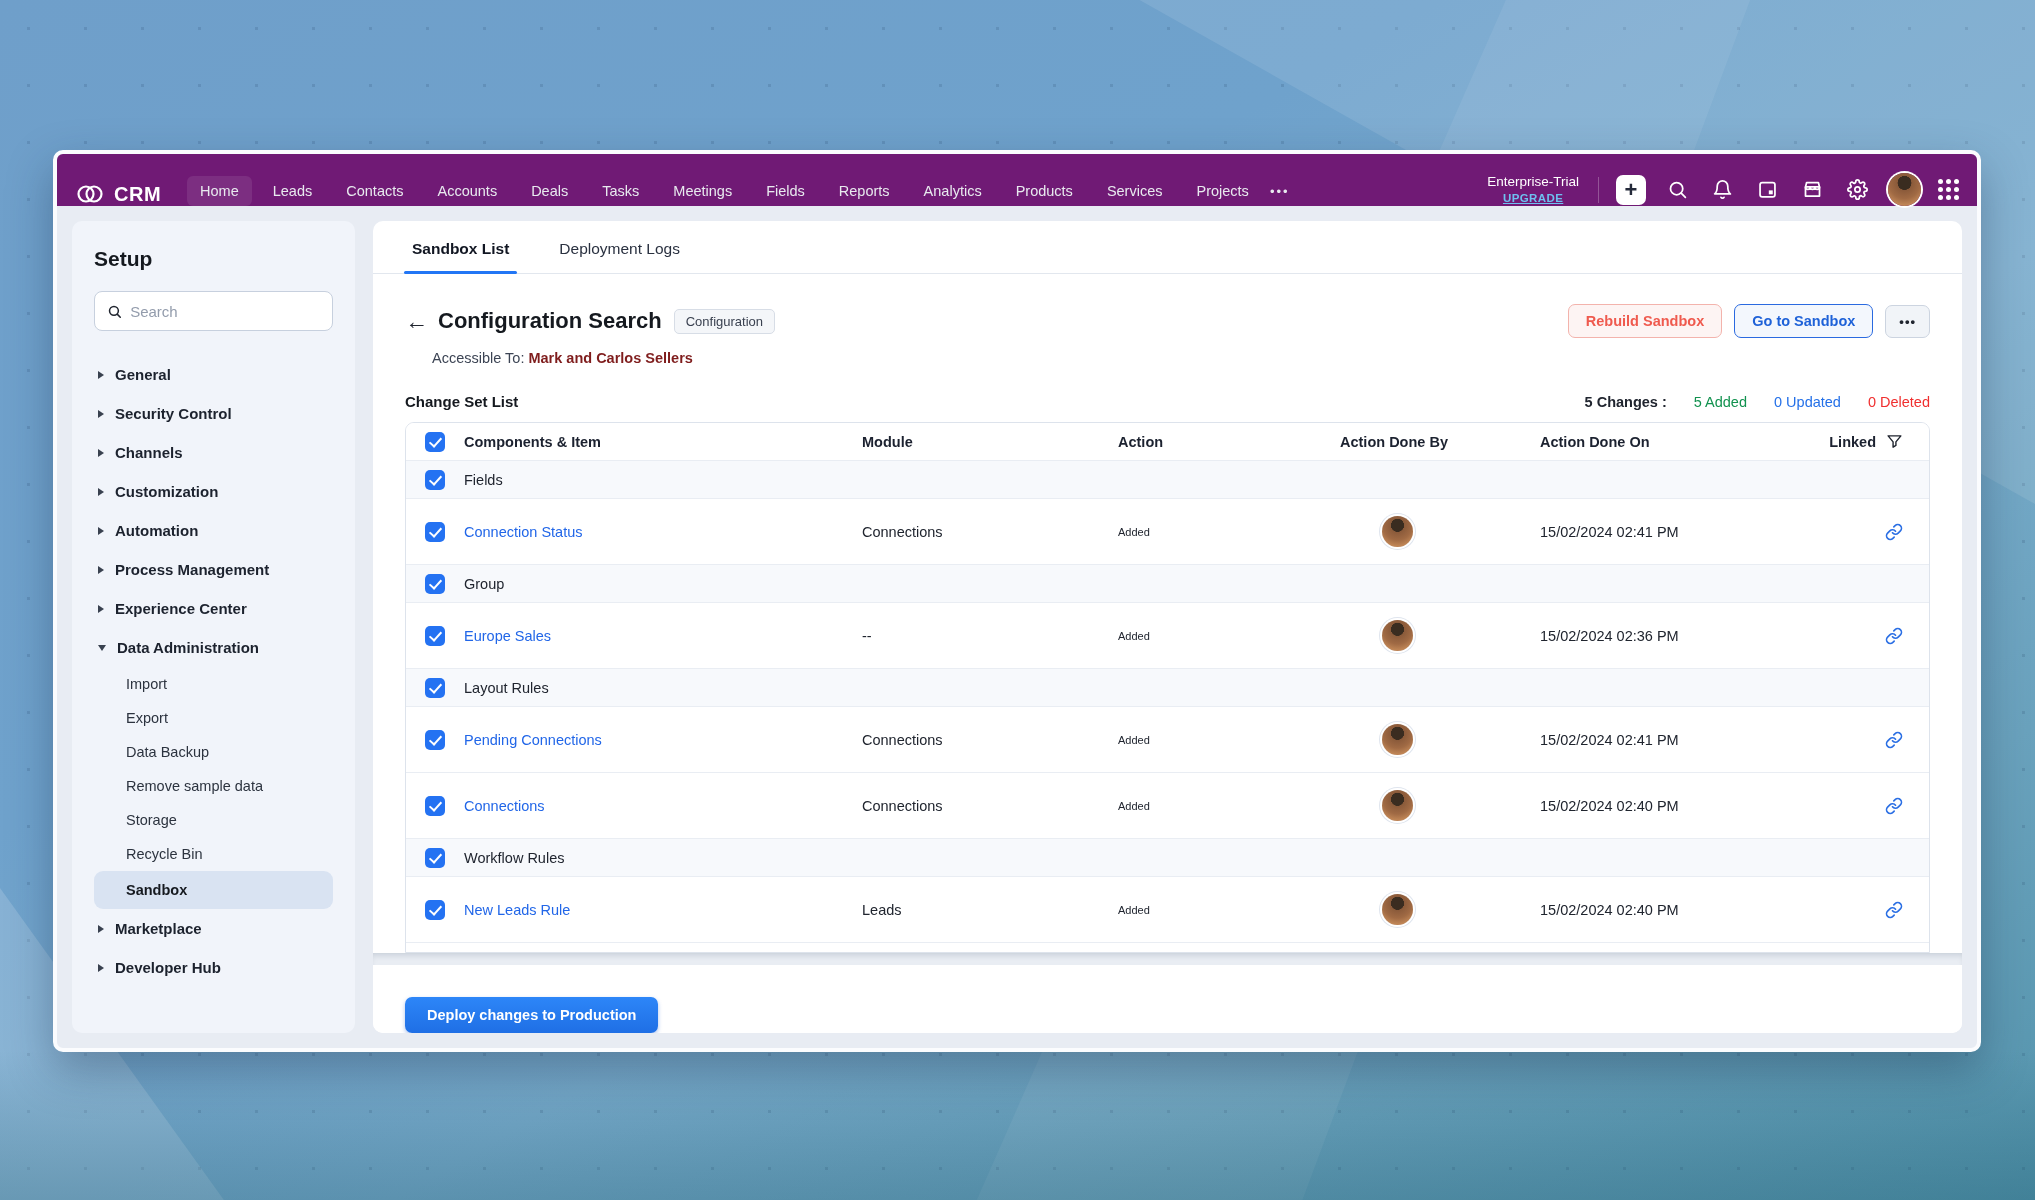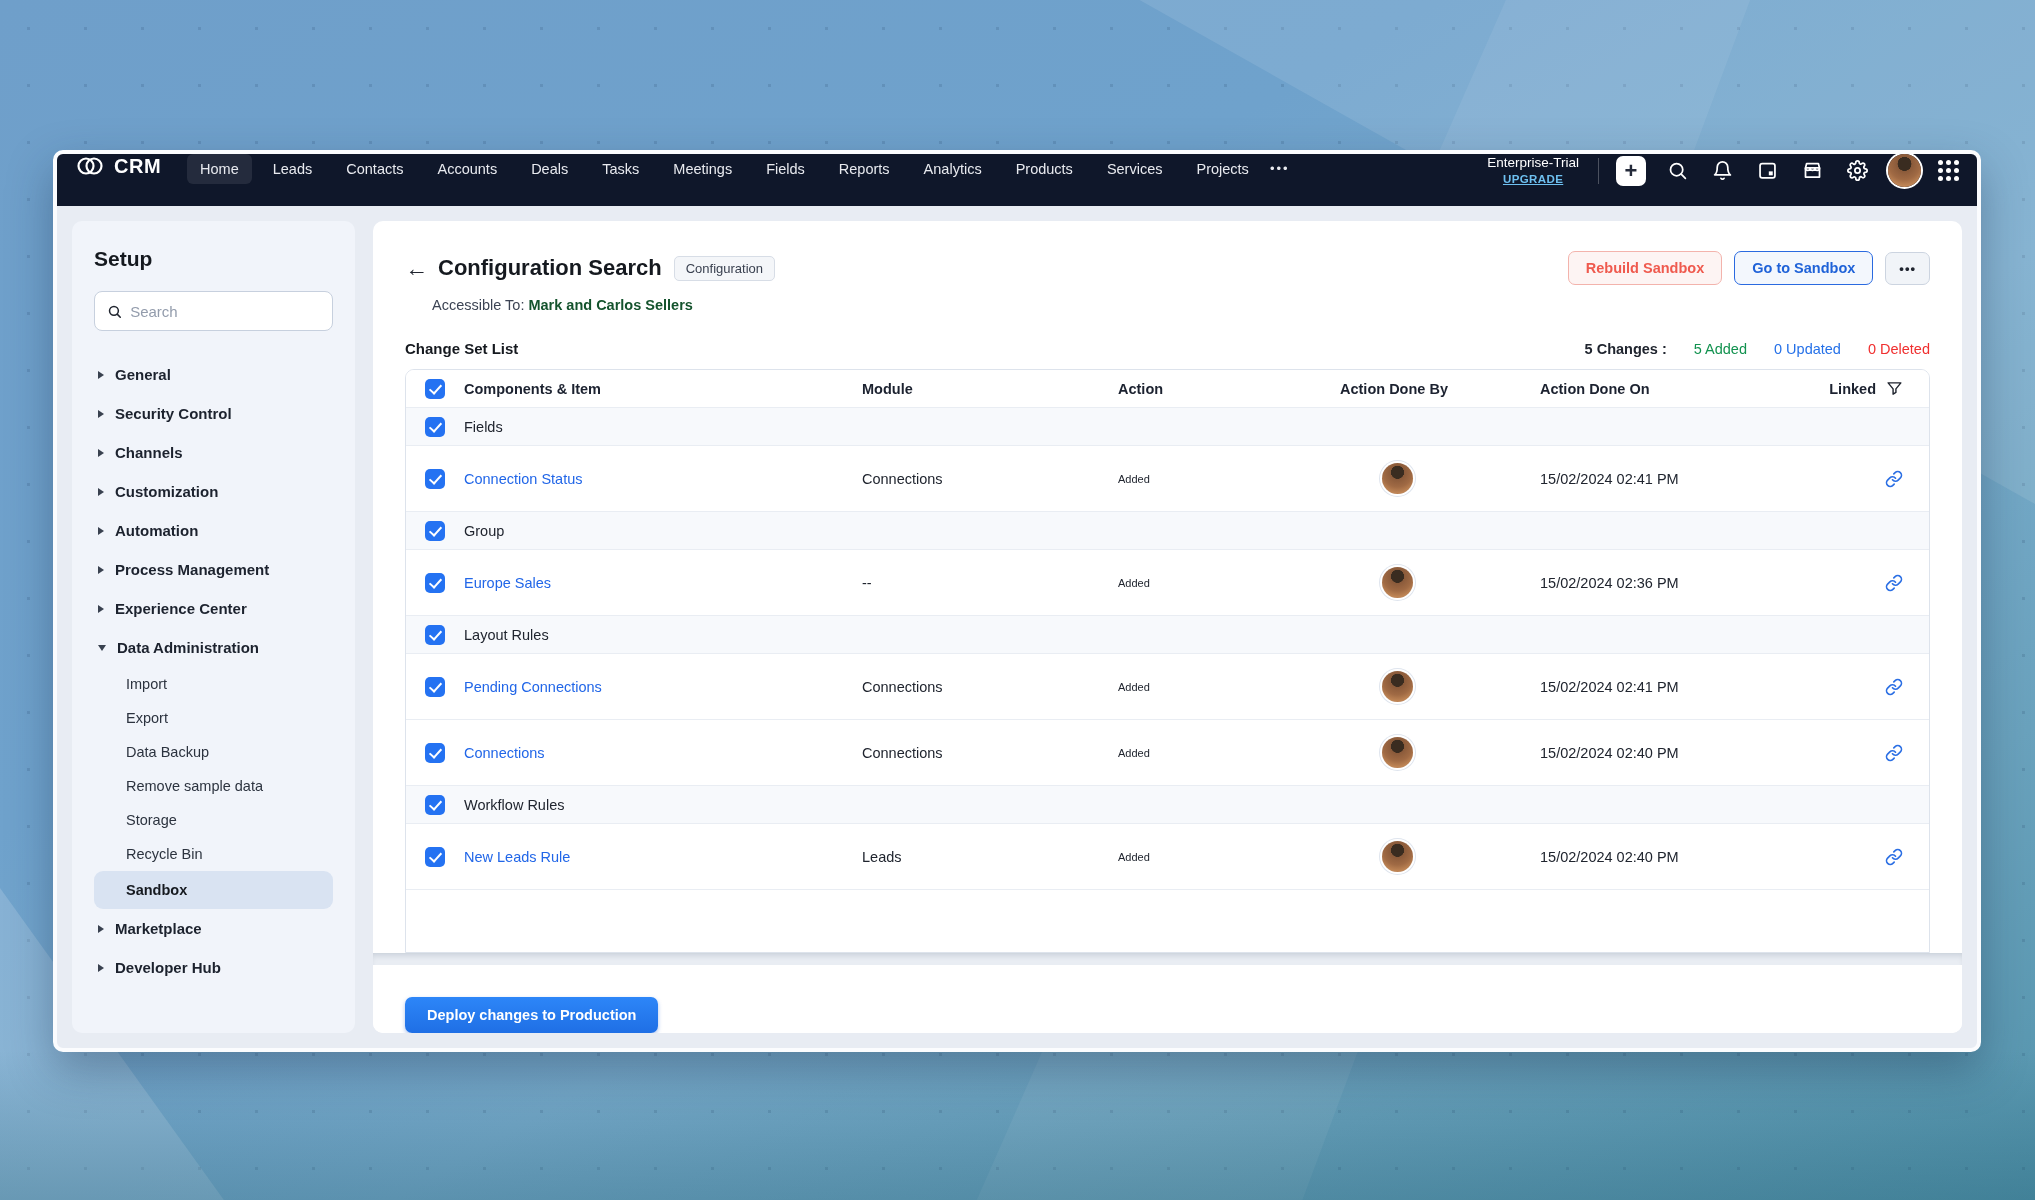--- a/index.html
+++ b/index.html
@@ -19,21 +19,21 @@
     clip-path:polygon(0 74%, 11% 100%, 0 100%); }
   .shape4 { position:absolute; left:0; right:0; bottom:0; height:150px;
     background:linear-gradient(180deg, rgba(20,80,100,0) 0%, rgba(22,85,105,.30) 100%); }
 
   
   .window { position:absolute; left:53px; top:150px; width:1928px; height:902px;
     background:#e8ecf3; border:4px solid #fbfcfe; border-radius:10px; overflow:hidden;
     box-shadow:0 18px 45px rgba(20,40,70,.35); display:flex; flex-direction:column; }
 
   
-  .navbar { height:52px; background:#0f172a; display:flex; align-items:flex-start; padding:0 18px; flex:0 0 auto; }
+  .navbar { height:52px; background:#701a75; display:flex; align-items:flex-end; padding:0 18px; flex:0 0 auto; }
   .brand { display:flex; align-items:center; gap:9px; margin-right:26px; }
   .brand svg { display:block; }
   .brand-name { color:#fff; font-size:20px; font-weight:bold; letter-spacing:.5px; }
   .nav-items { display:flex; align-items:center; gap:8px; }
   .nav-item { color:#e8eaef; font-size:14.5px; padding:7px 13px; border-radius:6px; cursor:pointer; white-space:nowrap; }
   .nav-item.active { background:rgba(255,255,255,.09); }
   .nav-more { color:#e8eaef; font-size:13px; letter-spacing:2px; padding:7px 8px; cursor:pointer; }
   .nav-right { margin-left:auto; display:flex; align-items:center; gap:17px; }
   .plan { text-align:center; line-height:1.25; margin-right:2px; }
   .plan-name { color:#fff; font-size:13.5px; display:block; }
@@ -77,21 +77,21 @@
   .title-row { display:flex; align-items:center; margin-top:30px; flex:0 0 auto; }
   .back-arrow { font-size:23px; color:#20252f; margin-right:10px; cursor:pointer; line-height:1; }
   .page-title { font-size:22px; font-weight:bold; color:#15191f; }
   .badge { margin-left:12px; font-size:13px; color:#3a4150; background:#f4f6f9; border:1px solid #d7dde6; border-radius:5px; padding:4px 11px; }
   .title-btns { margin-left:auto; display:flex; gap:12px; align-items:center; }
   .btn { font-size:14.5px; font-weight:bold; border-radius:7px; padding:8px 17px; cursor:pointer; white-space:nowrap; }
   .btn-rebuild { color:#ef5a4e; background:#fdf4f3; border:1px solid #f3b3ac; }
   .btn-goto { color:#1f62d8; background:#f3f7fd; border:1px solid #2a6ae0; }
   .btn-more { color:#20252f; background:#f1f4f8; border:1px solid #ccd4e0; padding:8px 13px; letter-spacing:1px; font-size:13px; }
   .accessible { margin:12px 0 0 27px; font-size:14.5px; color:#3c4454; flex:0 0 auto; }
-  .accessible a { color:#14532d; font-weight:bold; text-decoration:none; cursor:pointer;text-align:right; }
+  .accessible a { color:#7f1d1d; font-weight:bold; text-decoration:none; cursor:pointer;text-align:right; }
 
   .changeset-head { display:flex; align-items:center; margin-top:27px; margin-bottom:12px; flex:0 0 auto; }
   .cs-title { font-size:15px; font-weight:bold; color:#15191f; }
   .cs-counts { margin-left:auto; display:flex; gap:27px; font-size:14.5px; }
   .cnt-label { color:#20252f; font-weight:bold;}
   .cnt-added { color:#12924f; }
   .cnt-updated { color:#2470e8; }
   .cnt-deleted { color:#f02f2f; }
 
   
@@ -268,20 +268,24 @@
             <span class="lbl">Marketplace</span>
           </div>
           <div class="side-item">
             <span class="caret"></span>
             <span class="lbl">Developer Hub</span>
           </div>
         </div>
     </div>
 
     <div class="main">
+      <div class="tabbar" id="tabbar">
+          <div class="tab active">Sandbox List</div>
+          <div class="tab">Deployment Logs</div>
+        </div>
 
       <div class="panel-body">
         <div class="title-row">
           <span class="back-arrow">←</span>
           <span class="page-title">Configuration Search</span>
           <span class="badge">Configuration</span>
           <div class="title-btns">
             <button class="btn btn-rebuild">Rebuild Sandbox</button>
             <button class="btn btn-goto">Go to Sandbox</button>
             <button class="btn btn-more">•••</button>

